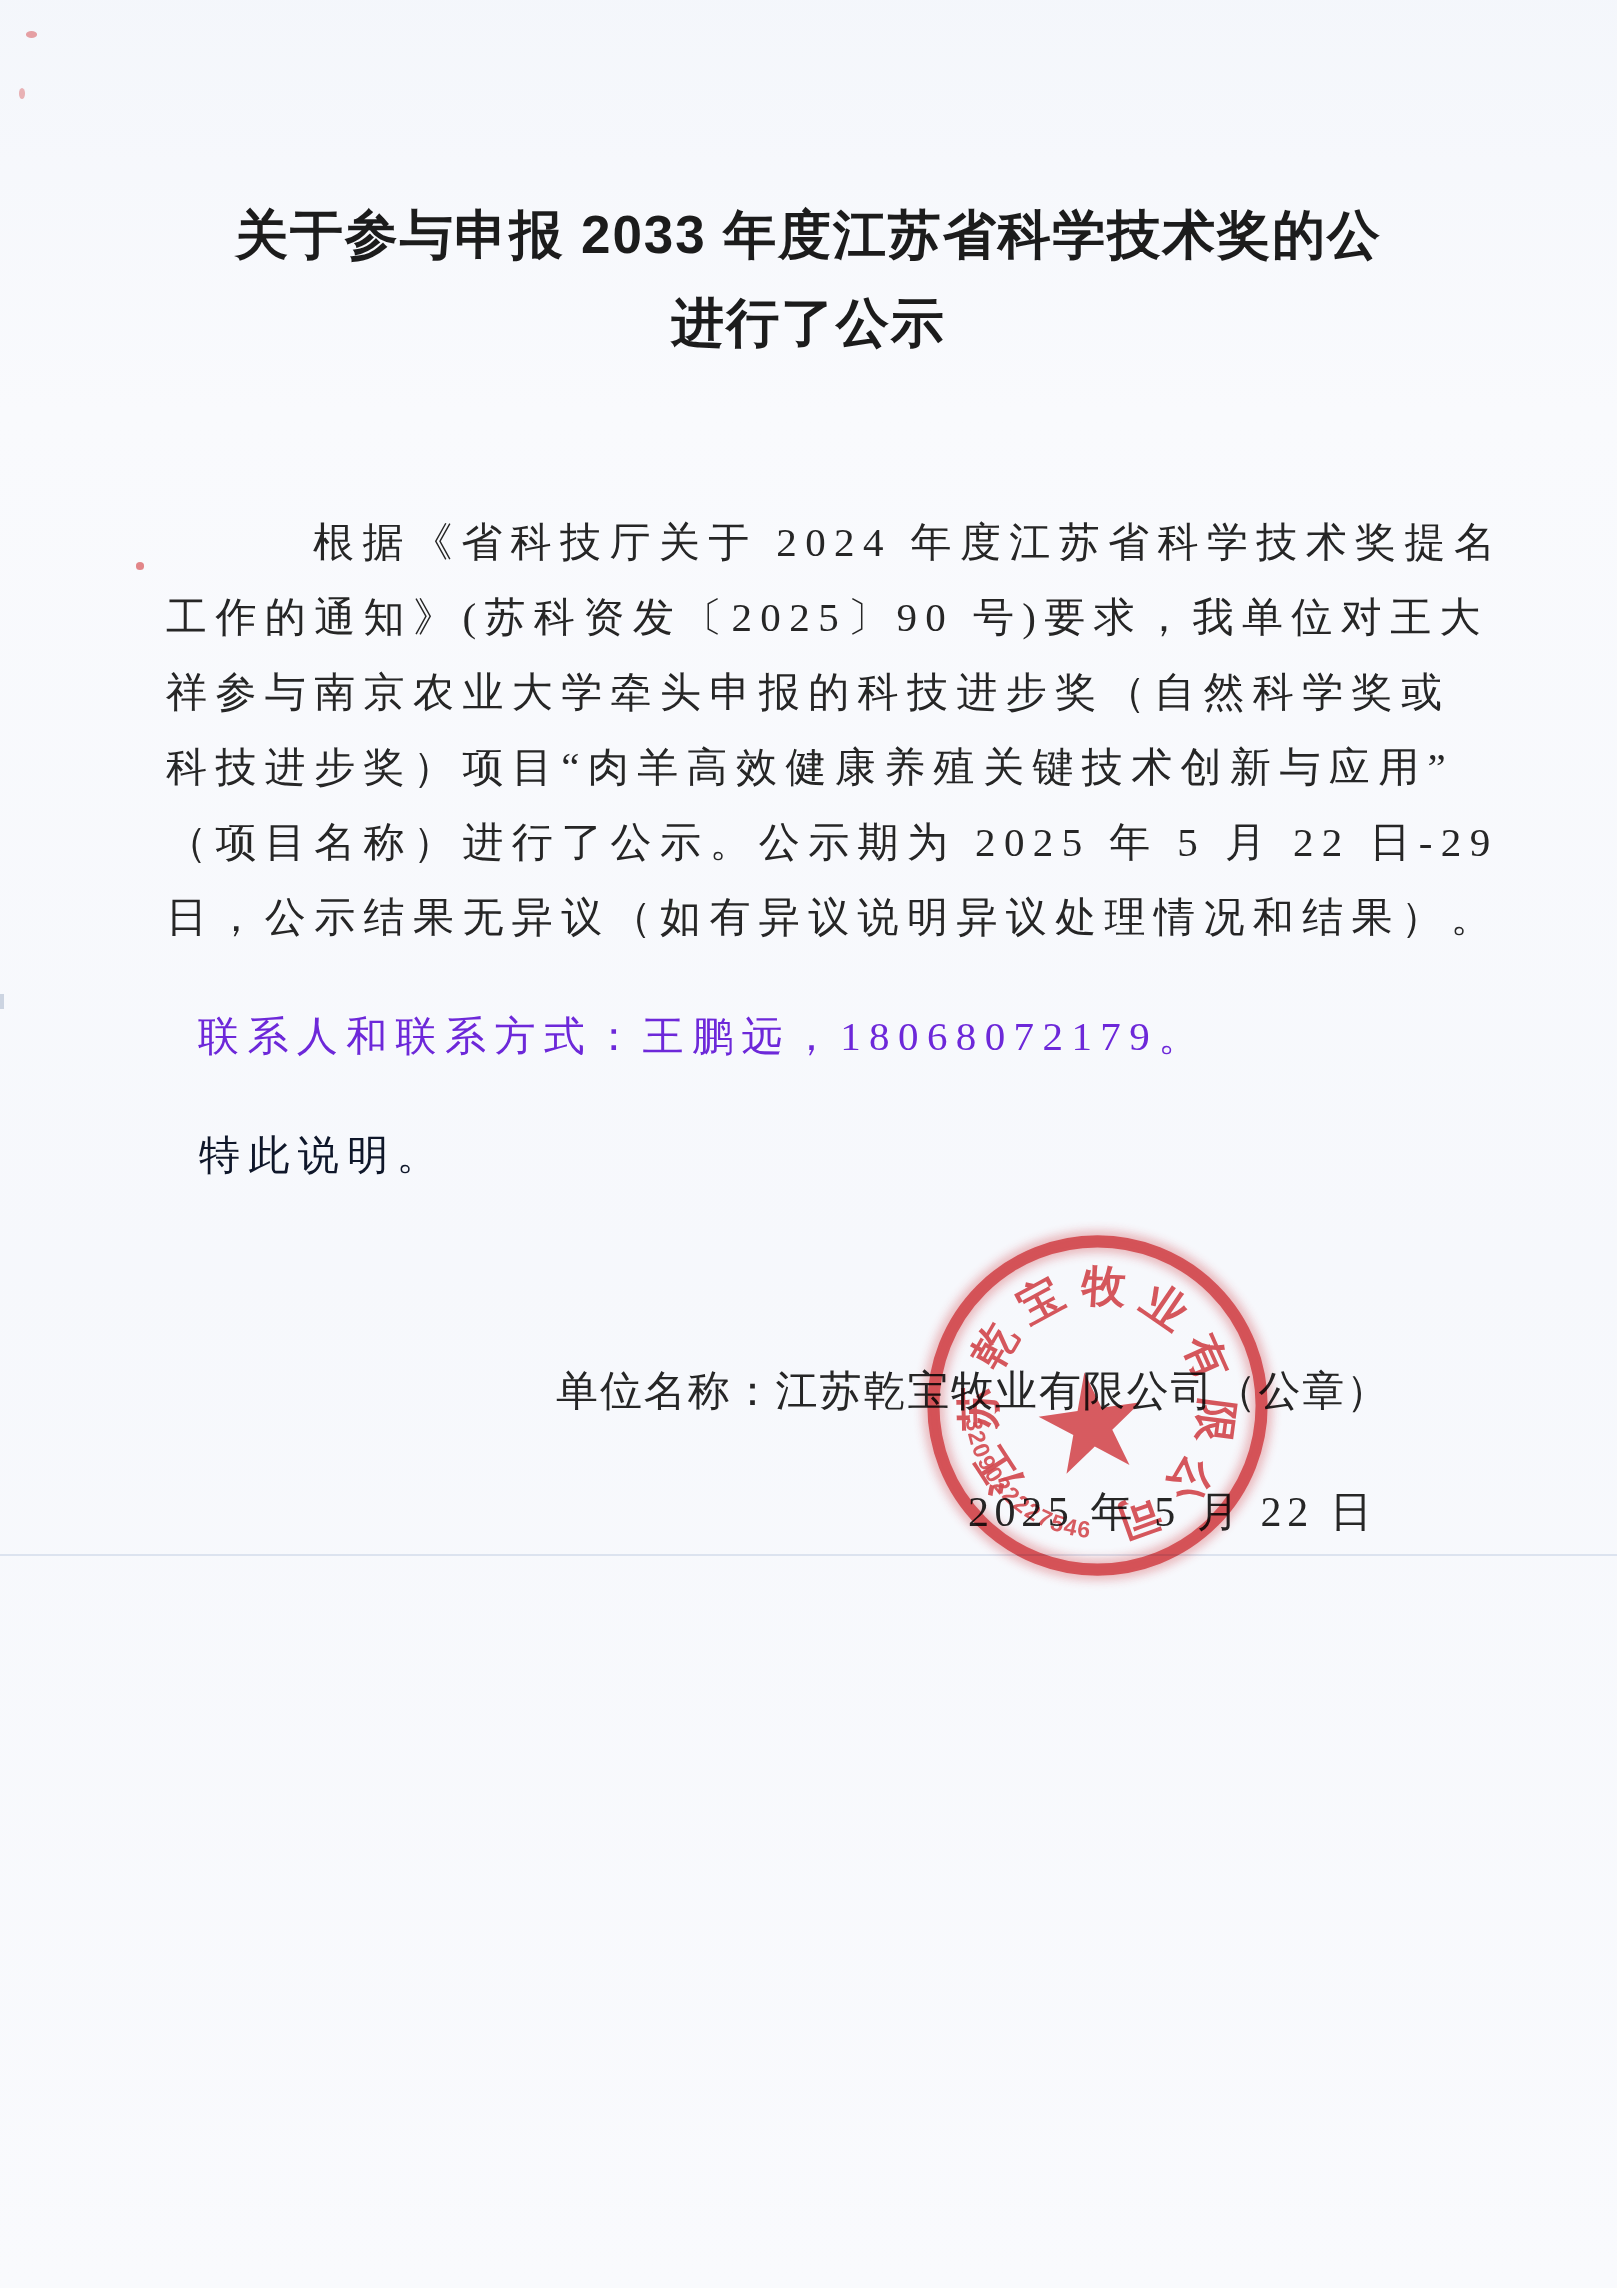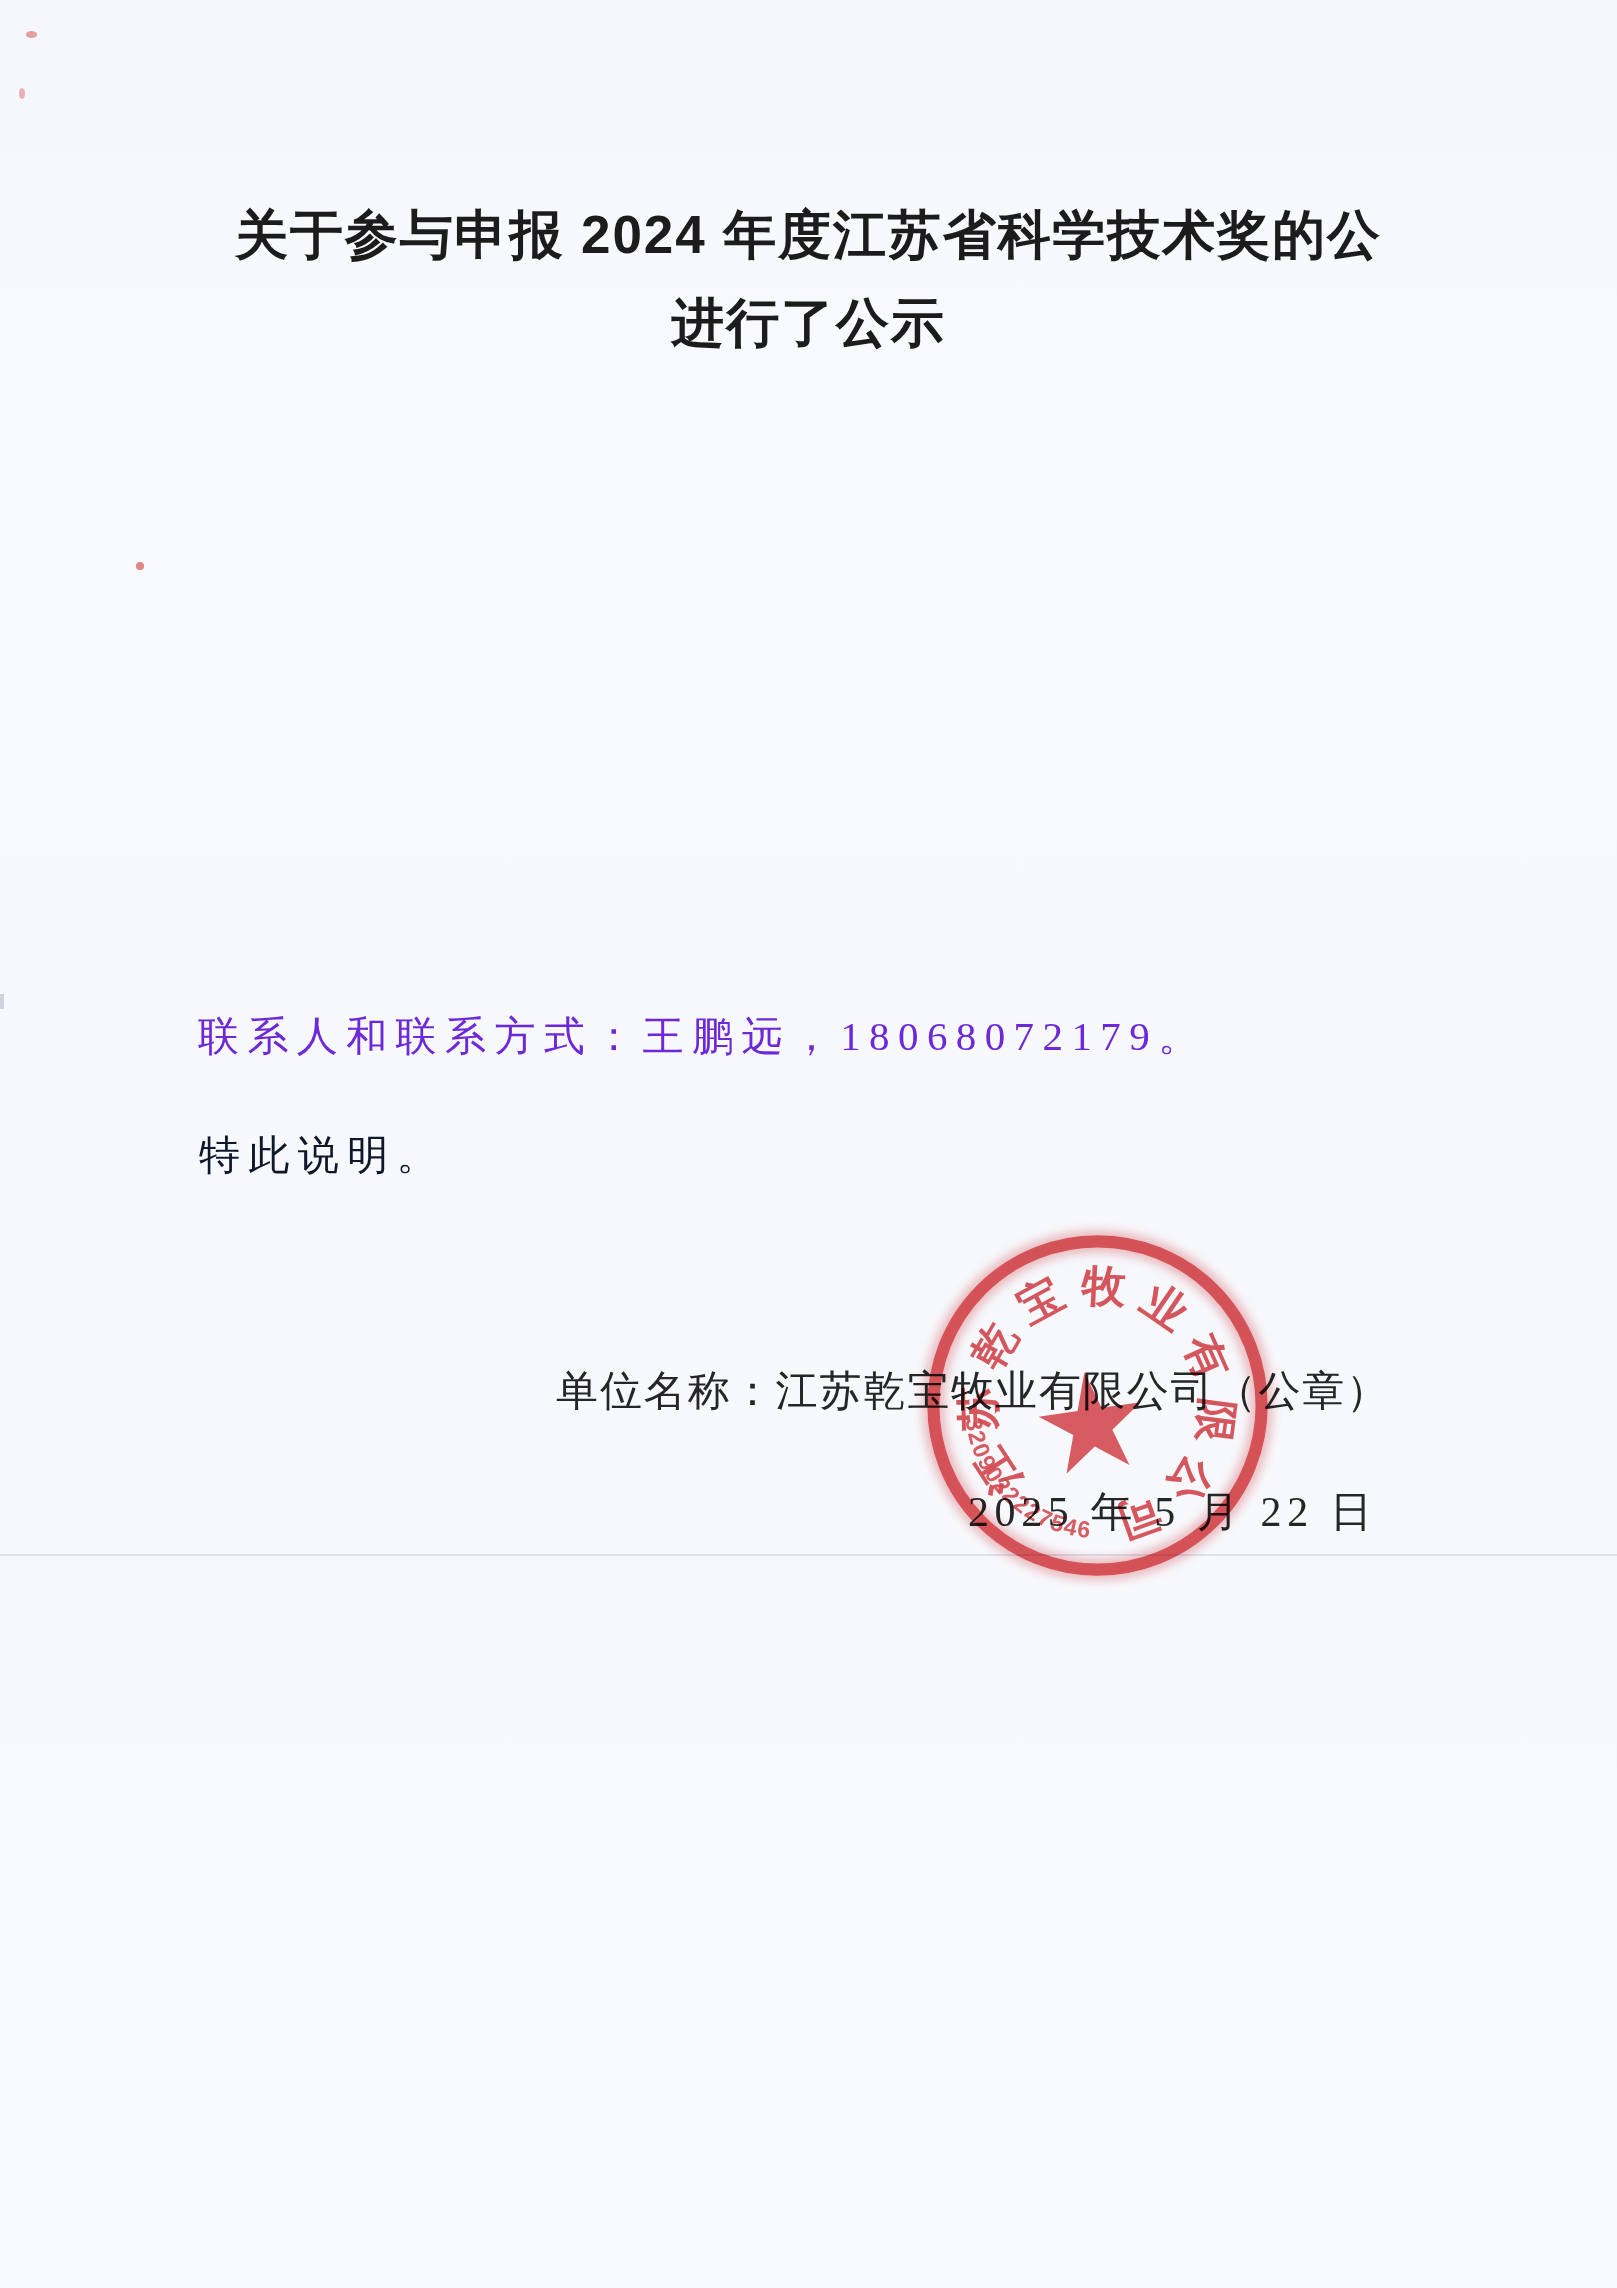--- a/index.html
+++ b/index.html
@@ -76,24 +76,32 @@
     position:absolute;left:0;top:994px;width:3.7px;height:15px;
     background:#b9c4d6;opacity:.7;
   }
 </style>
 </head>
 <body>
 
 <div class="page">
 
   <div class="title">
-    <div>关于参与申报 2024 年度江苏省科学技术奖的公</div>
+    <div>关于参与申报 2033 年度江苏省科学技术奖的公</div>
     <div>进行了公示</div>
   </div>
 
+  <div class="bodytext">
+    <div class="bline indent1">根据《省科技厅关于 2024 年度江苏省科学技术奖提名</div>
+    <div class="bline">工作的通知》(苏科资发〔2025〕90 号)要求，我单位对王大</div>
+    <div class="bline">祥参与南京农业大学牵头申报的科技进步奖（自然科学奖或</div>
+    <div class="bline">科技进步奖）项目“肉羊高效健康养殖关键技术创新与应用”</div>
+    <div class="bline">（项目名称）进行了公示。公示期为 2025 年 5 月 22 日-29</div>
+    <div class="bline">日，公示结果无异议（如有异议说明异议处理情况和结果）。</div>
+  </div>
 
   <div class="contact">联系人和联系方式：王鹏远，18068072179。</div>
 
   <div class="closing">特此说明。</div>
 
   <div class="signature">单位名称：江苏乾宝牧业有限公司（公章）</div>
 
   <div class="dateline">2025 年 5 月 22 日</div>
 
   <svg class="seal" viewBox="-200 -200 400 400" xmlns="http://www.w3.org/2000/svg">

